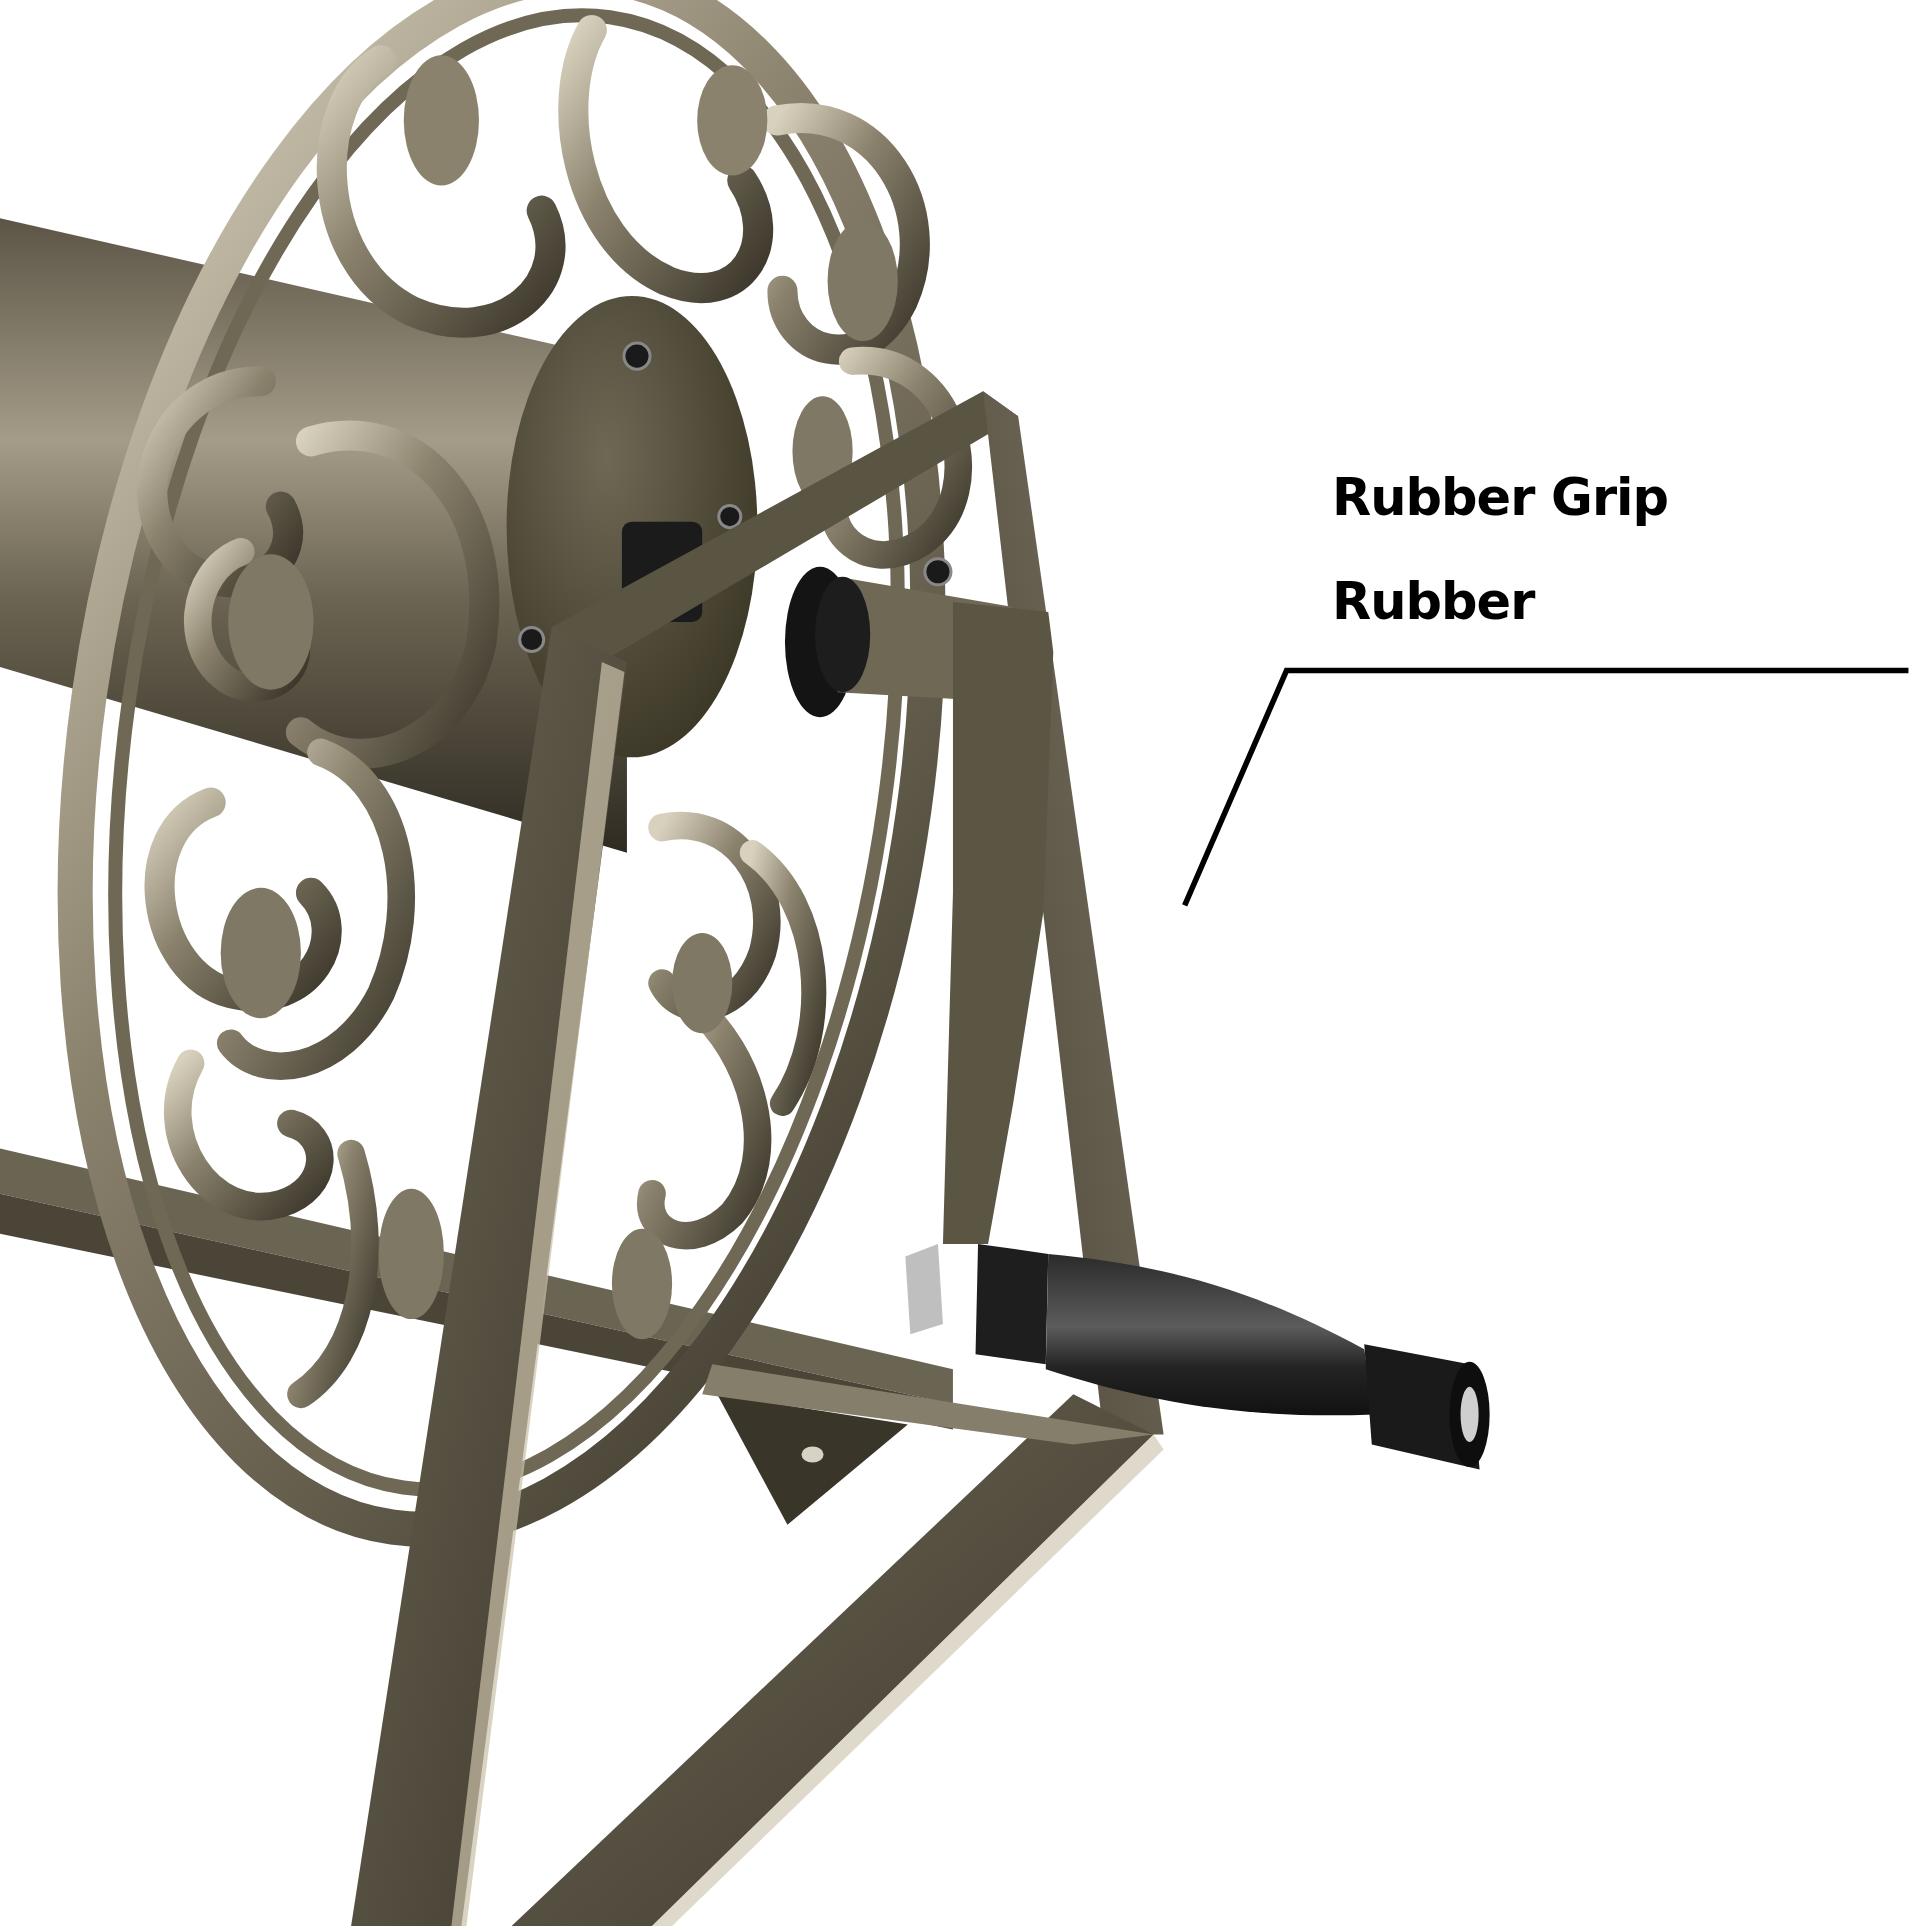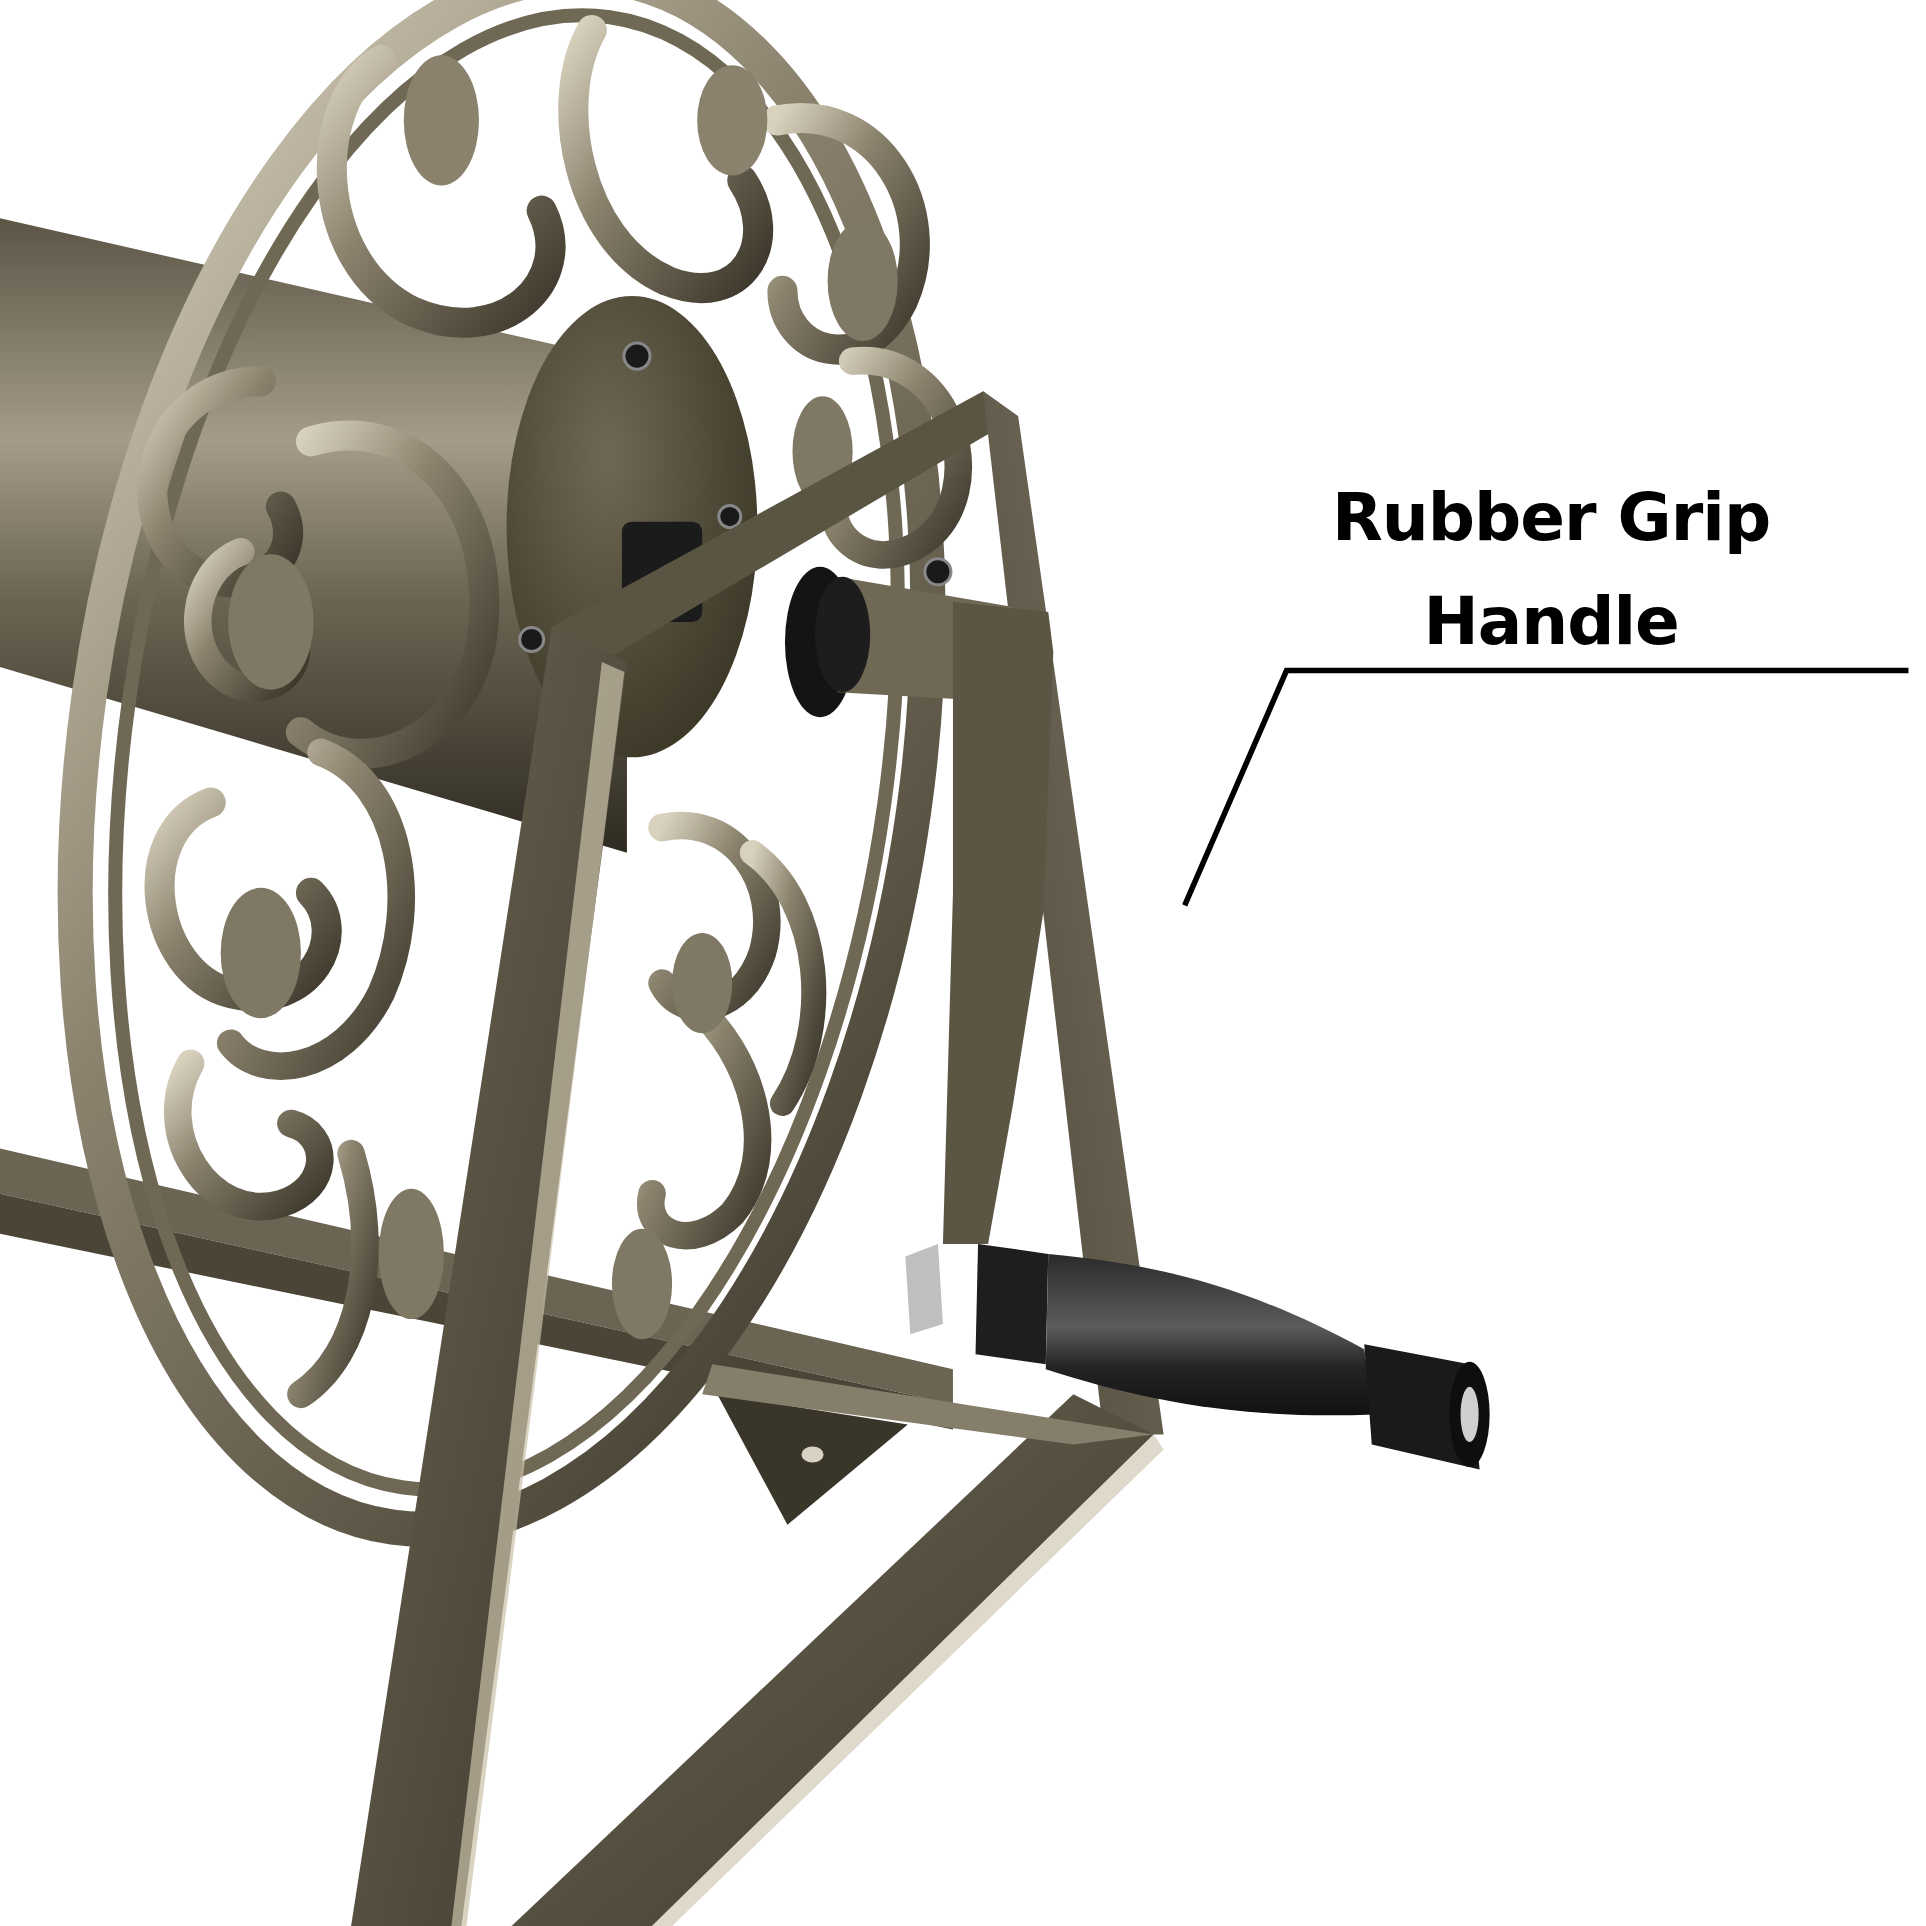--- a/index.html
+++ b/index.html
@@ -2,28 +2,27 @@
 <html style="font-size:8px"><head>
 <meta charset="utf-8">
 <style>
   html, body { margin: 0; padding: 0; background: #ffffff; }
   body { width: 1926px; height: 1926px; overflow: hidden; position: relative; }
   .canvas { position: absolute; left: 0; top: 0; width: 1926px; height: 1926px; background: #ffffff; }
   .product-svg { position: absolute; left: 0; top: 0; width: 1926px; height: 1926px; }
   .callout-label {
     position: absolute;
     left: 1332px;
-    top: 466px;
+    top: 446px;
     font-family: "DejaVu Sans", "Liberation Sans", sans-serif;
     font-weight: bold;
-    font-size: 66px;
+    font-size: 51px;
     line-height: 104px;
     color: #000000;
     letter-spacing: -1px;
-    text-align: center;
   }
   .callout-label span { display: block; }
 </style>
 </head>
 <body>
 
 <div class="canvas">
 
   <svg class="product-svg" viewBox="0 0 3840 3840" xmlns="http://www.w3.org/2000/svg">
     <defs>
@@ -142,17 +141,17 @@
       <path d="M2720 2680 L2930 2720 L2950 2930 L2735 2880 Z" fill="#1a1a1a"></path>
       <ellipse cx="2930" cy="2820" rx="40" ry="105" fill="#0e0e0e"></ellipse>
       <ellipse cx="2930" cy="2820" rx="18" ry="55" fill="#cfcfcf"></ellipse>
     </g>
 
     <polyline points="2362,1805 2565,1337 3805,1337" fill="none" stroke="#000000" stroke-width="11"></polyline>
   </svg>
 
   <div class="callout-label">
     <span>Rubber Grip</span>
-    <span>Handle</span>
+    <span>Rubber</span>
   </div>
 
 </div>
 
 
 </body></html>

